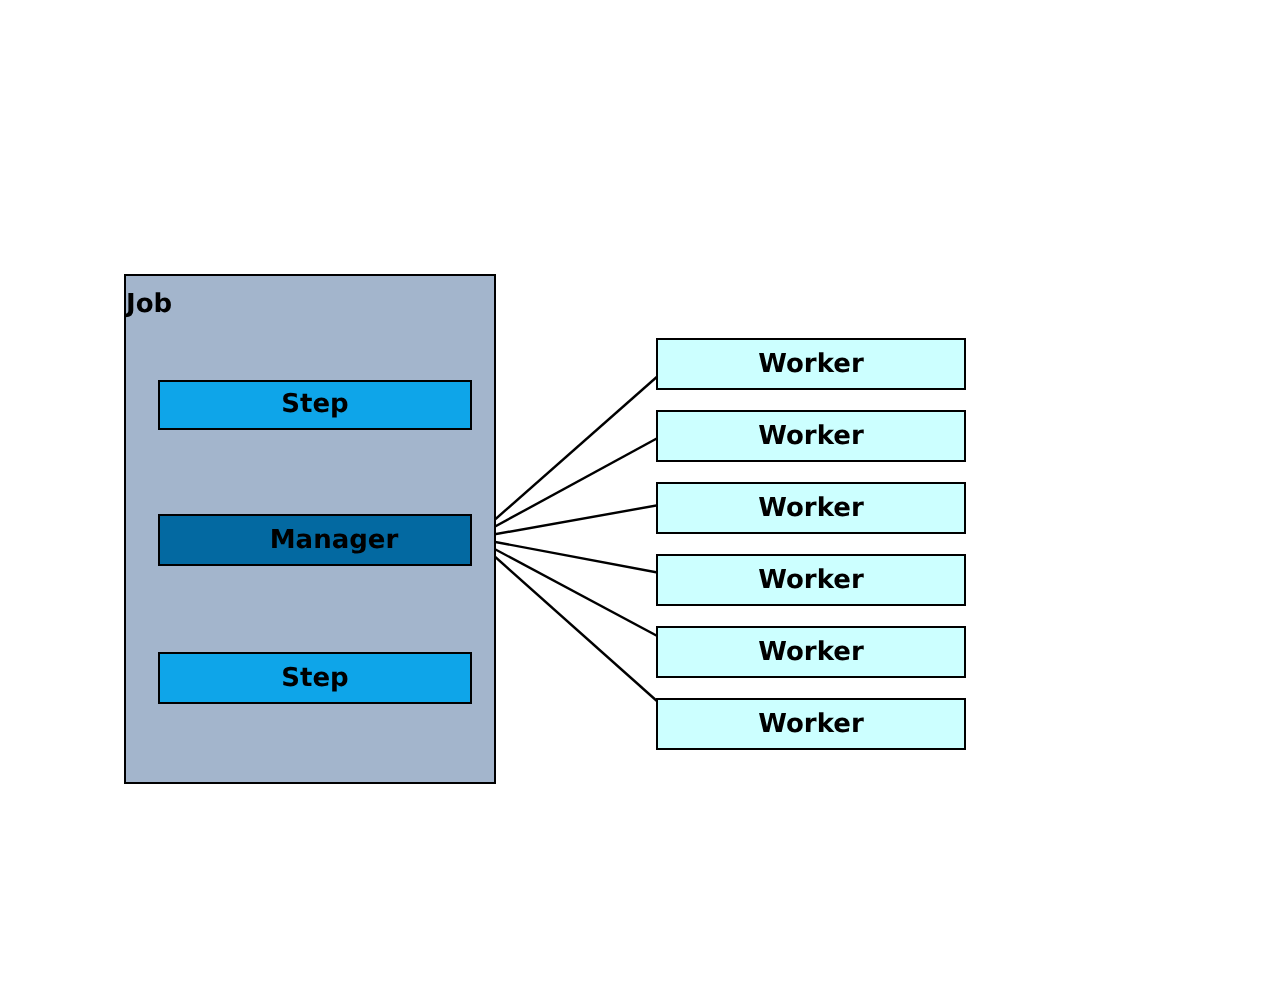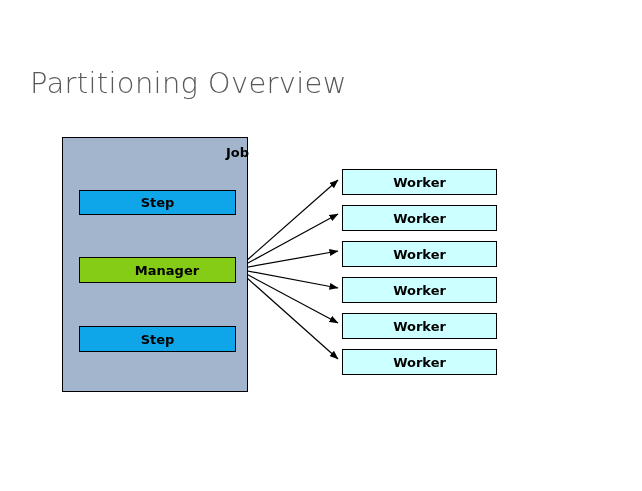--- a/index.html
+++ b/index.html
@@ -52,21 +52,21 @@
     height: 255px;
     background: #a3b5cc;
     border: 1px solid #000000;
     box-sizing: border-box;
   }
   #job-label {
     position: absolute;
     left: 0;
     top: 7px;
     width: 186px;
-    text-align: right;
+    text-align: left;
     font-family: "DejaVu Sans", sans-serif;
     font-size: 13px;
     font-weight: bold;
     color: #000000;
   }
 
   
   .node-box {
     position: absolute;
     box-sizing: border-box;
@@ -77,47 +77,46 @@
     color: #000000;
     display: flex;
     align-items: center;
     justify-content: center;
     line-height: 1;
   }
   .node-step {
     background: #0ea5e9;
   }
   .node-manager {
-    background: #84cc16;
+    background: #0369a1;
     padding-left: 19px;
   }
   .node-worker {
     background: #ccffff;
   }
 
   
   #step-top     { left: 79px;  top: 190px; width: 157px; height: 25px; }
   #manager-box  { left: 79px;  top: 257px; width: 157px; height: 26px; }
   #step-bottom  { left: 79px;  top: 326px; width: 157px; height: 26px; }
 
   
-  .node-worker { left: 342px; width: 155px; height: 26px; }
+  .node-worker { left: 328px; width: 155px; height: 26px; }
   #worker-0 { top: 169px; }
   #worker-1 { top: 205px; }
   #worker-2 { top: 241px; }
   #worker-3 { top: 277px; }
   #worker-4 { top: 313px; }
   #worker-5 { top: 349px; }
 </style>
 </head>
 <body>
 
 <div id="slide">
 
-  <div id="slide-title">Partitioning Overview</div>
 
   <svg id="arrow-layer" viewBox="0 0 642 491" xmlns="http://www.w3.org/2000/svg">
     <defs>
       <marker id="arrowhead" markerWidth="9" markerHeight="7" refX="8.5" refY="3.5" orient="auto" markerUnits="userSpaceOnUse">
         <polygon points="0 0, 9 3.5, 0 7" fill="#000000"></polygon>
       </marker>
     </defs>
 
     <line x1="157" y1="215" x2="157" y2="254" stroke="#000000" stroke-width="1.4" marker-end="url(#arrowhead)"></line>
 

